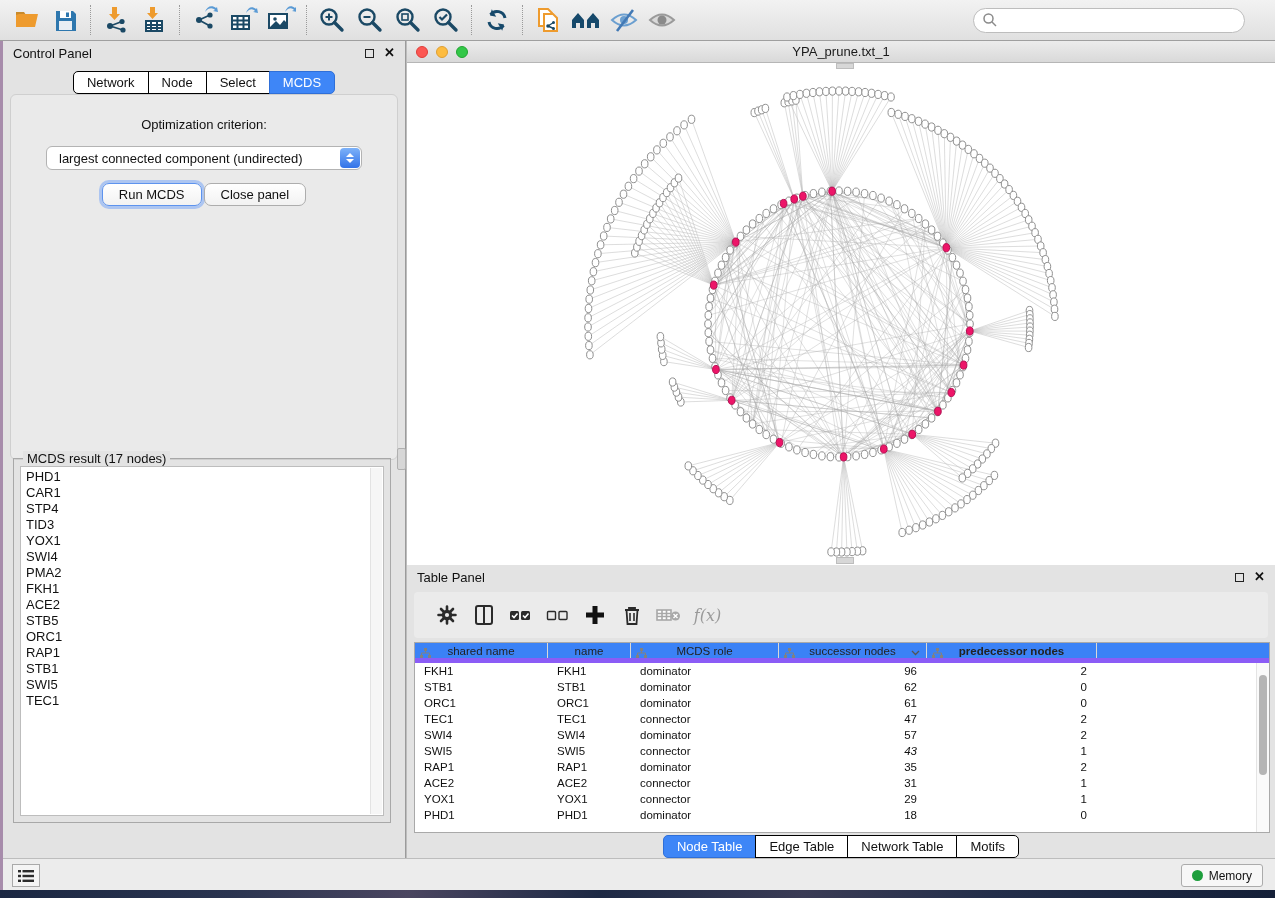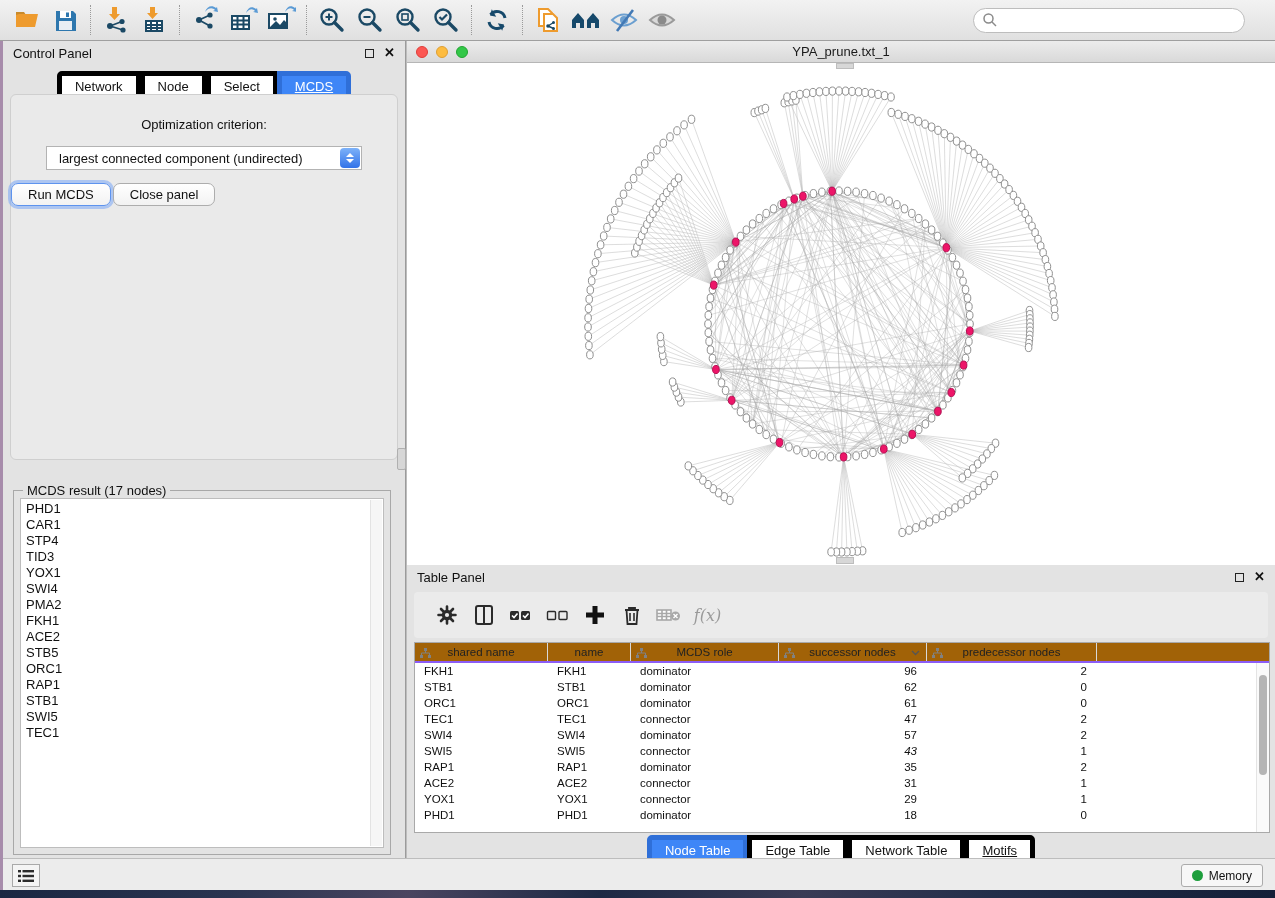--- a/index.html
+++ b/index.html
@@ -24,42 +24,42 @@
 
   
   .control-panel { position:absolute; left:3px; top:41px; width:402px; height:817px; background:#e3e3e3; }
   .panel-header { height:24px; display:flex; align-items:center; padding:0 10px; }
   .panel-title { font-size:13px; color:#111; }
   .panel-header-btns { margin-left:auto; display:flex; align-items:center; gap:10px; }
   .float-btn { width:9px; height:9px; border:1.5px solid #222; display:inline-block; cursor:pointer; }
   .close-btn { font-size:13px; font-weight:bold; color:#111; cursor:pointer; line-height:10px; }
   .ctl-tabs { position:absolute; left:0; top:30px; width:100%; display:flex; justify-content:center; }
   .seg { display:flex; }
-  .seg-item { font-size:13px; color:#111; background:#fff; border:5px solid #000000; padding:3px 13px;
+  .seg-item { font-size:13px; color:#111; background:#fff; border:1px solid #000000; padding:3px 13px;
     margin-left:-1px; cursor:pointer; }
   .seg-item:first-child { border-radius:5px 0 0 5px; margin-left:0; }
-  .seg-item:last-child { border-radius:0 5px 5px 0;text-decoration:underline; }
+  .seg-item:last-child { border-radius:0 5px 5px 0; }
   .seg-item.active { background:#3e86f7; border-color:#2f6fd8; color:#fff; }
   .ctl-content { position:absolute; left:7px; top:53px; width:388px; height:366px;
     background:#eaeaea; border:1px solid #cfcfcf; border-radius:6px; }
   .crit-label { text-align:center; margin-top:22px; font-size:13px; color:#111; }
   .dropdown { position:relative; margin:14px auto 0; width:316px; height:24px; background:#fff;
-    border:1px solid #b3b3b3; border-radius:0; display:flex; align-items:center; cursor:pointer; }
+    border:1px solid #b3b3b3; border-radius:6px; display:flex; align-items:center; cursor:pointer; }
   .dropdown-value { font-size:13px; color:#111; padding-left:12px; white-space:nowrap; }
   .dropdown-stepper { position:absolute; right:1px; top:1px; width:20px; height:20px; border-radius:4px;
     background:linear-gradient(#7db2f9,#3373e8); display:flex; flex-direction:column; align-items:center; justify-content:center; }
   .dd-up, .dd-down { width:0; height:0; border-left:4px solid transparent; border-right:4px solid transparent; }
   .dd-up { border-bottom:4px solid #fff; margin-bottom:2px; }
   .dd-down { border-top:4px solid #fff; }
-  .btn-row { display:flex; gap:2px; margin-top:13px; }
+  .btn-row { display:flex; justify-content:center; gap:2px; margin-top:13px; }
   .push-btn { font-size:13px; color:#111; background:linear-gradient(#ffffff,#f2f2f2); border:1px solid #ad
 ad; border:1px solid #adadad; border-radius:7px; padding:3px 16px; cursor:pointer; }
   .push-btn.focused { border:1px solid #5d93ee; box-shadow:0 0 0 3px rgba(120,165,245,.55); }
 
-  .mcds-fieldset { position:absolute; left:10px; top:442px; width:378px; height:372px; }
+  .mcds-fieldset { position:absolute; left:10px; top:410px; width:378px; height:372px; }
   .fieldset-box { position:absolute; left:0; top:7px; width:378px; height:365px; border:1px solid #a8a8a8; }
   .fieldset-legend { position:absolute; left:10px; top:0; background:#e3e3e3; padding:0 4px; font-size:13px; color:#111; }
   .mcds-list { position:absolute; left:7px; top:15px; width:364px; height:350px; background:#fff;
     border:1px solid #bdbdbd; overflow:hidden; padding:2px 0 0 5px; }
   .mcds-item { font-size:13px; color:#111; line-height:16px; }
   .mcds-scroll { position:absolute; right:9px; top:17px; width:12px; height:346px; background:#f6f6f6; border-left:1px solid #e3e3e3; }
 
   
   .vsplit { position:absolute; left:405px; top:41px; width:2px; height:817px; background:#bdbdbd; border-left:1px solid #9b9b9b; }
   .vsplit-handle { position:absolute; left:397px; top:448px; width:9px; height:22px; background:#d7d7d7; border:1px solid #b0b0b0; border-radius:2px; }
@@ -78,21 +78,21 @@
   .net-title { position:absolute; left:0; right:0; text-align:center; font-size:13px; color:#1a1a1a; }
   .net-canvas { position:relative; width:868px; height:501px; background:#fff; }
 
   
   .table-panel { position:absolute; left:407px; top:565px; width:868px; height:293px; background:#e3e3e3; }
   .tbl-toolbar { position:absolute; left:7px; top:27px; width:854px; height:46px; background:#ebebeb;
     border-radius:4px; display:flex; align-items:center; padding-left:14px; gap:0; }
   .tt-btn { width:37px; height:36px; display:flex; align-items:center; justify-content:center; cursor:pointer; }
   .fx-label { font-family:"DejaVu Serif", serif; font-style:italic; font-size:16px; color:#9a9a9a; margin-left:4px; }
   .tbl-box { position:absolute; left:7px; top:77px; width:856px; height:191px; background:#fff; border:1px solid #a9a9a9; overflow:hidden; }
-  .tbl-header { display:flex; height:20px; background:#a16207; border-bottom:2px solid #8b5cf6; }
+  .tbl-header { display:flex; height:20px; background:#3b82f6; border-bottom:5px solid #8b5cf6; }
   .th { position:relative; display:flex; align-items:center; justify-content:center; font-size:11.5px; color:#222;
     border-right:1px solid #d8d8d8; cursor:pointer; }
   .th .hier-icon { position:absolute; left:5px; top:5px; }
   .th .sort-chev { position:absolute; right:6px; top:7px; }
   .tbl-rows { position:absolute; left:0; top:20px; right:13px; bottom:0; }
   .tr { display:flex; height:16px; }
   .td { font-size:11.5px; color:#111; line-height:16px; white-space:nowrap; overflow:hidden; }
   .td.txt { padding-left:9px; text-align:left; }
   .td.num { padding-right:10px; text-align:right; }
   .tbl-vscroll { position:absolute; right:0; top:20px; width:13px; bottom:0; background:#fafafa; border-left:1px solid #e4e4e4; }
@@ -1212,21 +1212,21 @@
                 <path d="M5.5 3v2M5.5 5H1.5v2M5.5 5h4v2" stroke="#818181" fill="none"></path>
               </svg>
             </span>
             <span>successor nodes</span>
             <span class="sort-chev">
               <svg width="9" height="6" viewBox="0 0 9 6">
                 <path d="M1 1l3.5 3.5L8 1" stroke="#555" stroke-width="1.3" fill="none"></path>
               </svg>
             </span>
           </div>
-          <div class="th" style="width: 170px;">
+          <div class="th" style="width: 170px; font-weight: bold;">
             <span class="hier-icon">
               <svg width="11" height="11" viewBox="0 0 11 11">
                 <g fill="#818181">
                   <rect x="4" y="0" width="3" height="3"></rect>
                   <rect x="0" y="7" width="3" height="3"></rect>
                   <rect x="8" y="7" width="3" height="3"></rect>
                 </g>
                 <path d="M5.5 3v2M5.5 5H1.5v2M5.5 5h4v2" stroke="#818181" fill="none"></path>
               </svg>
             </span>

